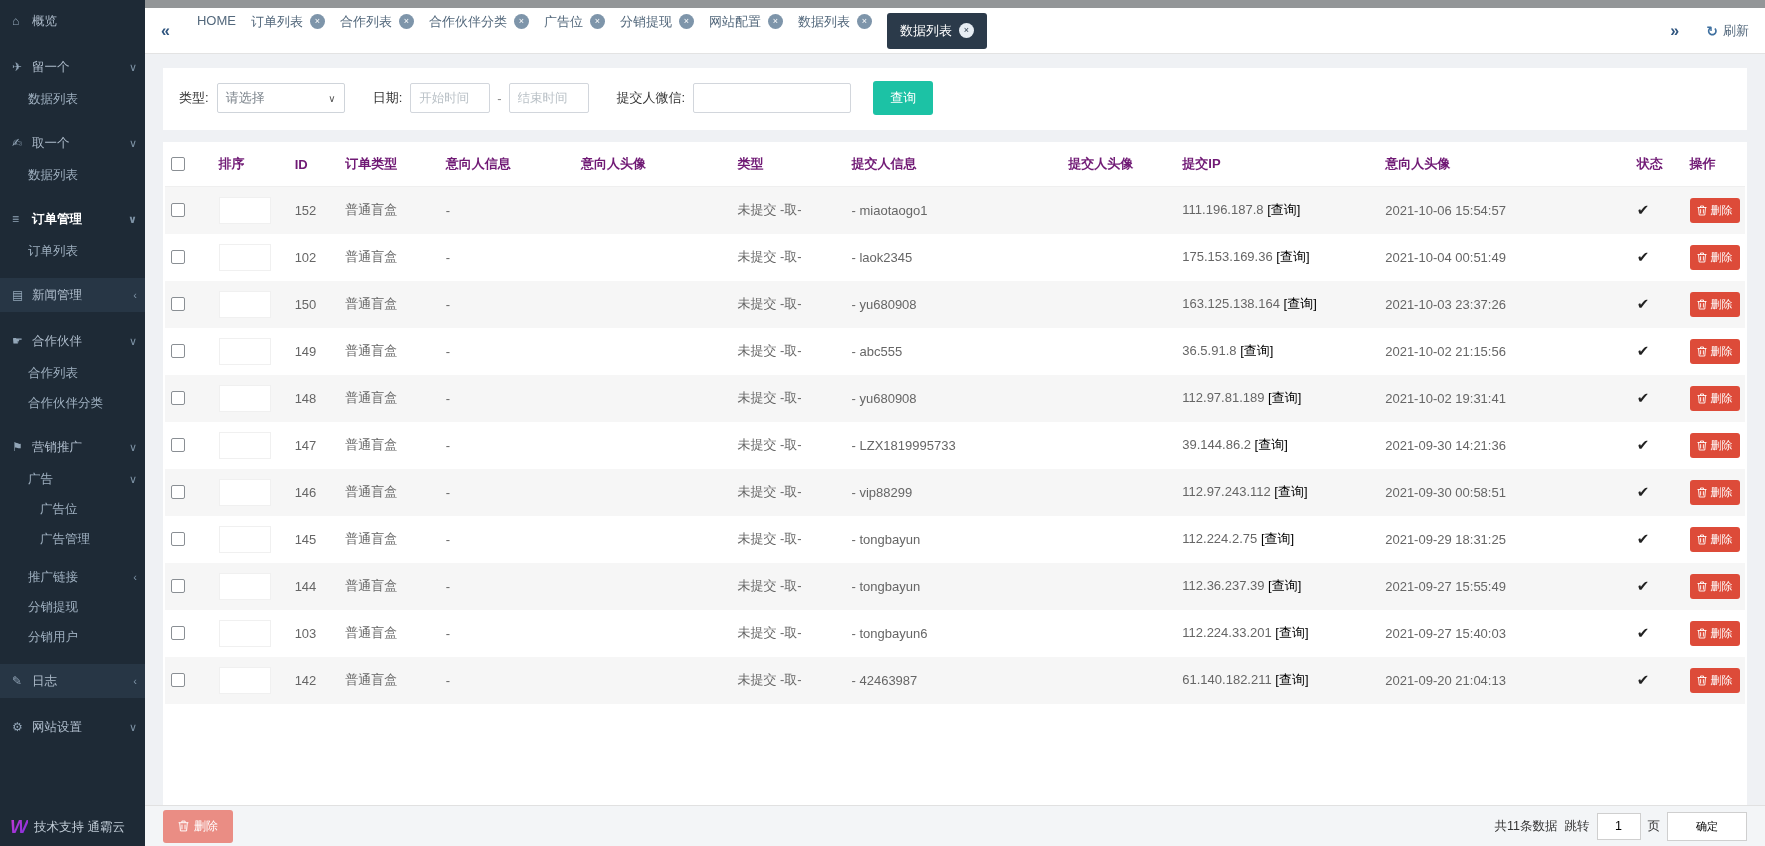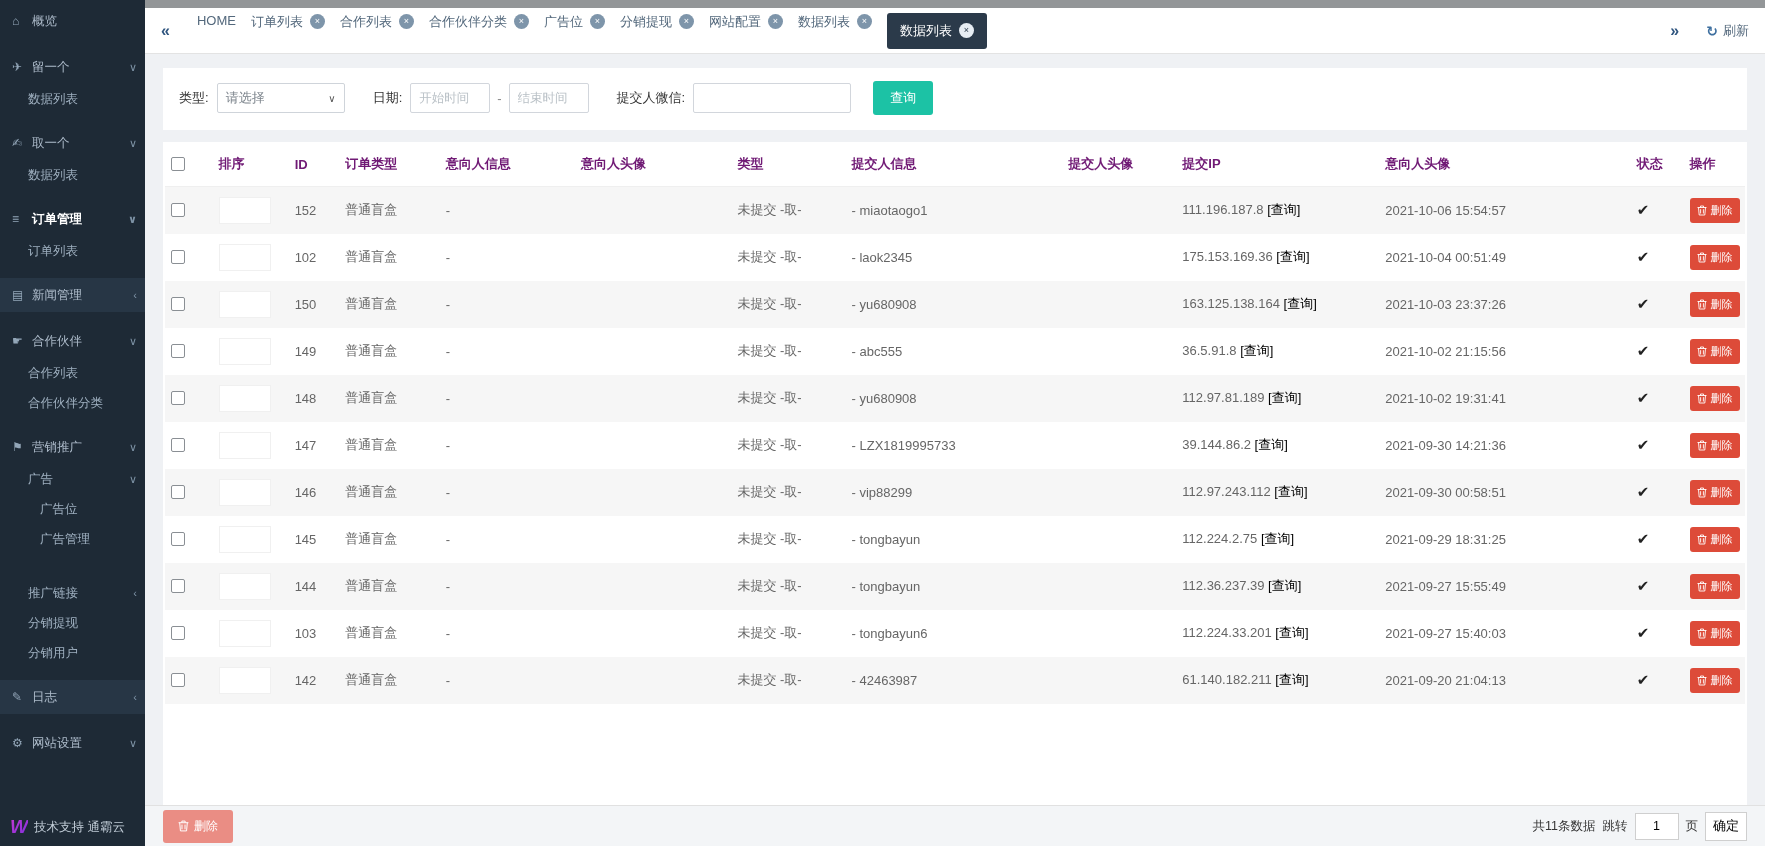--- a/index.html
+++ b/index.html
@@ -7,21 +7,21 @@
   body { font-family:"Liberation Sans","DejaVu Sans",sans-serif; display:flex; background:#eff1f4; color:#333; }
 
   
   .sidebar { width:145px; flex-shrink:0; background:#1e2a36; position:relative; padding-top:4px; }
   .side-item { display:flex; align-items:center; height:34px; padding:0 8px 0 12px; color:#aebccb; font-size:12.5px; cursor:pointer; white-space:nowrap; }
   .side-item .s-icon { width:20px; font-size:12px; color:#93a6b8; flex-shrink:0; }
   .side-item .chev { margin-left:auto; font-size:11px; color:#7e93a6; }
   .side-item.lvl1 { height:30px; padding-left:28px; color:#9fb0c0; }
   .side-item.lvl2 { height:30px; padding-left:40px; color:#9fb0c0; }
   .side-item.gap { margin-top:12px; }
-  .side-item.gap-sm { margin-top:24px; }
+  .side-item.gap-sm { margin-top:8px; }
   .side-item.bold { color:#ffffff; font-weight:bold; }
   .side-item.hl { background:#273645; }
   .side-footer { position:absolute; bottom:8px; left:10px; display:flex; align-items:center; gap:6px; color:#c2cdd8; font-size:12.5px; }
   .w-logo { font-size:19px; font-weight:bold; font-style:italic; background:linear-gradient(135deg,#c93ad1,#7b2fe0); -webkit-background-clip:text; background-clip:text; color:transparent; }
 
   
   .main { flex:1; display:flex; flex-direction:column; min-width:0; }
   .top-strip { height:8px; background:#939698; }
 
   .tabbar { height:46px; background:#fff; border-bottom:1px solid #e3e3e3; display:flex; align-items:center; padding:0 16px; gap:27px; flex-shrink:0; }
@@ -61,21 +61,21 @@
   .sort-input { width:52px; height:27px; border:1px solid #f0f0f0; background:#fff; font-family:inherit; }
   .link { color:#000000; text-decoration:none; cursor:pointer; }
   .check { color:#222; font-size:15px; font-weight:bold; }
   .btn-del { background:#dd4b39; color:#fff; border:none; border-radius:3px; padding:5px 7px; font-size:11px; display:inline-flex; align-items:center; gap:4px; cursor:pointer; font-family:inherit; }
   .btn-del svg, .btn-del-footer svg { display:block; }
 
   .footer-bar { height:41px; flex-shrink:0; background:#f3f5f7; border-top:1px solid #e1e1e1; display:flex; align-items:center; padding:0 18px; }
   .btn-del-footer { background:#ea8d84; color:#fff; border:none; border-radius:3px; padding:8px 15px; font-size:12px; display:inline-flex; align-items:center; gap:5px; cursor:pointer; font-family:inherit; }
   .pager { margin-left:auto; display:flex; align-items:center; gap:7px; font-size:12.5px; color:#333; }
   .pg-input { width:44px; height:27px; border:1px solid #cfcfcf; background:#fff; text-align:center; font-size:12.5px; font-family:inherit; }
-  .btn-ok { height:29px; padding:0 7px; background:#fff; border:1px solid #cfcfcf; font-size:13px; cursor:pointer; font-family:inherit; }
+  .btn-ok { height:29px; padding:0 28px; background:#fff; border:1px solid #cfcfcf; font-size:11px; cursor:pointer; font-family:inherit; }
 </style>
 </head>
 <body>
 
 <aside class="sidebar">
   <nav id="side-menu">
       <div class="side-item lvl0">
     <span class="s-icon">⌂</span>
     <span class="s-label">概览</span>
 

